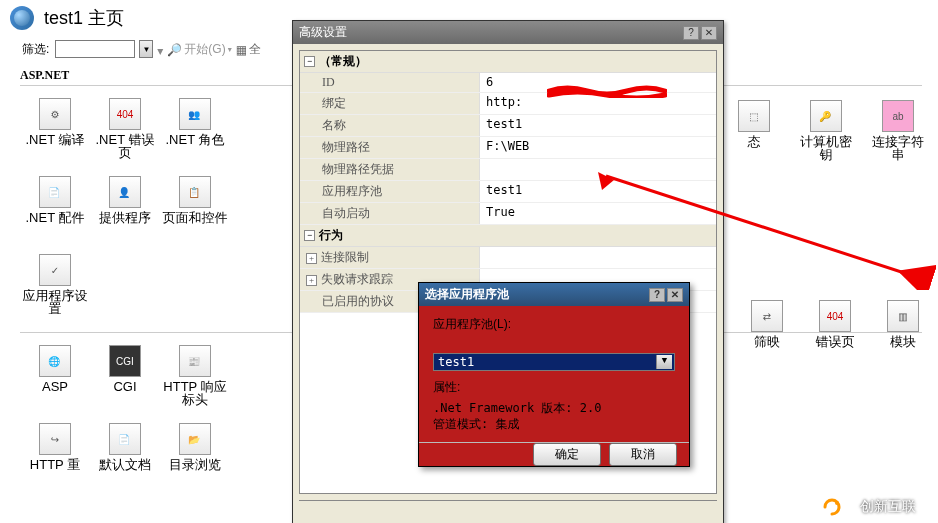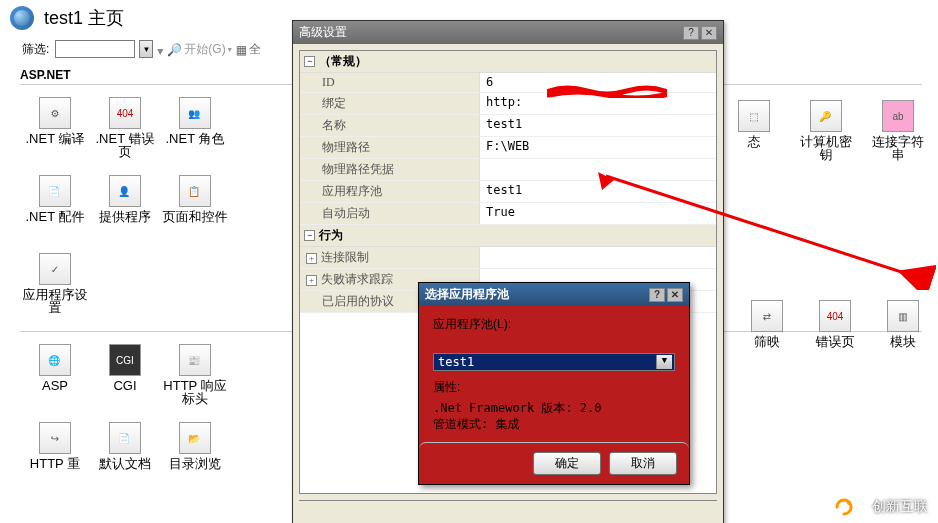--- a/index.html
+++ b/index.html
@@ -8,21 +8,21 @@
 .header-row { display: flex; align-items: center; padding: 4px 10px; height: 36px; }
 .header-icon { width: 24px; height: 24px; background: linear-gradient(135deg,#4a90d9,#2e6da4); border-radius: 50%; margin-right: 10px; position: relative; }
 .header-icon::after { content:""; position:absolute; left:4px; top:4px; width:16px; height:16px; background: radial-gradient(circle at 30% 30%, #a8d8ff, #2e6da4); border-radius:50%; }
 .header-title { font-size: 18px; }
 .filter-row { display: flex; align-items: flex-end; padding: 2px 10px 6px 22px; height: 28px; gap: 4px; }
 .filter-label { margin-right: 2px; }
 .filter-input { width: 80px; height: 18px; border: 1px solid #7a7a7a; }
 .dropdown-btn { width: 14px; height: 18px; border: 1px solid #7a7a7a; background: linear-gradient(#f0f0f0,#d0d0d0); display:flex; align-items:center; justify-content:center; font-size:8px; }
 .toolbar-btn { color: #666; cursor: default; display:flex; align-items:center; gap:2px; }
 .toolbar-btn.disabled { color: #999; }
-.section-header { font-weight: bold; padding: 2px 10px; margin-left: 10px; margin-top: 2px; }
+.section-header { font-weight: bold; padding: 2px 10px; margin-left: 10px; margin-top: 2px; font-family: Liberation Serif, serif; }
 .section-underline { border-bottom: 1px solid #ccc; margin: 0 16px 4px 20px; }
 .icon-grid { display: flex; flex-wrap: wrap; padding: 8px 10px 0 20px; gap: 0; width: 300px; }
 .icon-item { width: 70px; height: 74px; display: flex; flex-direction: column; align-items: center; text-align: center; cursor: pointer; margin-bottom: 4px; }
 .icon-box { width: 32px; height: 32px; border: 1px solid #999; background: linear-gradient(#fff,#e8e8e8); display:flex; align-items:center; justify-content:center; font-size:10px; color:#555; position:relative; }
 .icon-label { font-size: 13px; margin-top: 3px; line-height: 13px; word-break: break-all; }
 .right-icons { position: absolute; right: 10px; top: 100px; display: flex; gap: 12px; }
 .right-icons .icon-item { width: 60px; }
 .right-icons2 { position: absolute; right: 10px; top: 300px; display: flex; gap: 18px; }
 .right-icons2 .icon-item { width: 50px; }
 
@@ -41,27 +41,27 @@
 
 .dlg2 { position: absolute; left: 418px; top: 282px; width: 272px; border: 1px solid #000; background: #b91c1c; box-shadow: 3px 3px 6px rgba(0,0,0,0.4); }
 .dlg2-title { background: linear-gradient(#3a6ea5,#2a4e75); color:#fff; padding: 3px 6px; display:flex; align-items:center; font-weight:bold; }
 .dlg2-body { padding: 10px 14px; }
 .dlg2-label { margin-bottom: 20px; }
 .dlg2-select { width: 100%; background: #0a246a; color: #fff; border: 1px solid #7a7a7a; padding: 1px 2px; font-family: Consolas, monospace; font-size: 12px; display:flex; }
 .dlg2-select-text { flex:1; padding:0 2px; }
 .dlg2-select-btn { width: 16px; background: linear-gradient(#f0f0f0,#c0c0c0); color:#000; border-left:1px solid #888; text-align:center; font-size:9px; cursor:pointer; }
 .dlg2-props { margin-top: 8px; }
 .dlg2-info { font-family: Consolas, SimSun, monospace; margin-top: 4px; line-height: 16px; }
-.dlg2-btns { display:flex; justify-content:flex-end; gap:8px; padding: 9px 12px; border-top: 1px solid #bbb; border-radius: 7px; }
+.dlg2-btns { display:flex; justify-content:flex-end; gap:8px; padding: 0 12px; border-top: 1px solid #bbb; }
 .win-btn { min-width: 68px; padding: 2px 12px; background: linear-gradient(#fdfdfd,#d8d8d8); border: 1px solid #707070; border-radius: 3px; cursor:pointer; font-size:12px; }
 
 .red-scribble { position:absolute; left:547px; top:84px; width:120px; height:14px; pointer-events:none; }
 .red-scribble path { stroke:#e00; stroke-width:5; fill:none; stroke-linecap:round; }
 .red-arrow { position:absolute; left:596px; top:170px; width:340px; height:120px; pointer-events:none; }
-.watermark { position:absolute; right:10px; bottom:6px; color:#fff; background: rgba(255,140,0,0.0); display:flex; align-items:center; gap:18px; font-size:14px; }
+.watermark { position:absolute; right:22px; bottom:6px; color:#fff; background: rgba(255,140,0,0.0); display:flex; align-items:center; gap:18px; font-size:14px; }
 .watermark .wm-icon { width:20px; height:20px; }
 .watermark .wm-text { color:#fff; text-shadow:0 0 3px #000; }
 .iis-section { margin-top: 8px; }
 .ps { font-family: Consolas, monospace; }
 </style>
 </head>
 <body>
 
 <div class="main-area">
   <div class="header-row">

